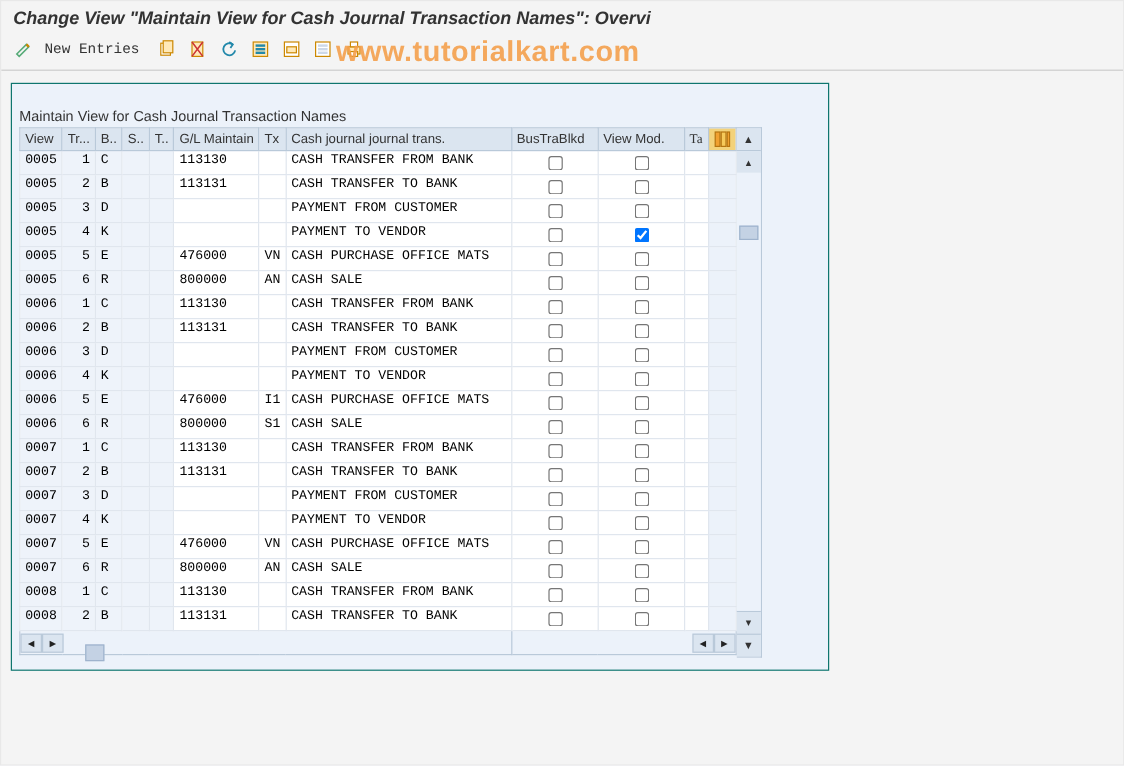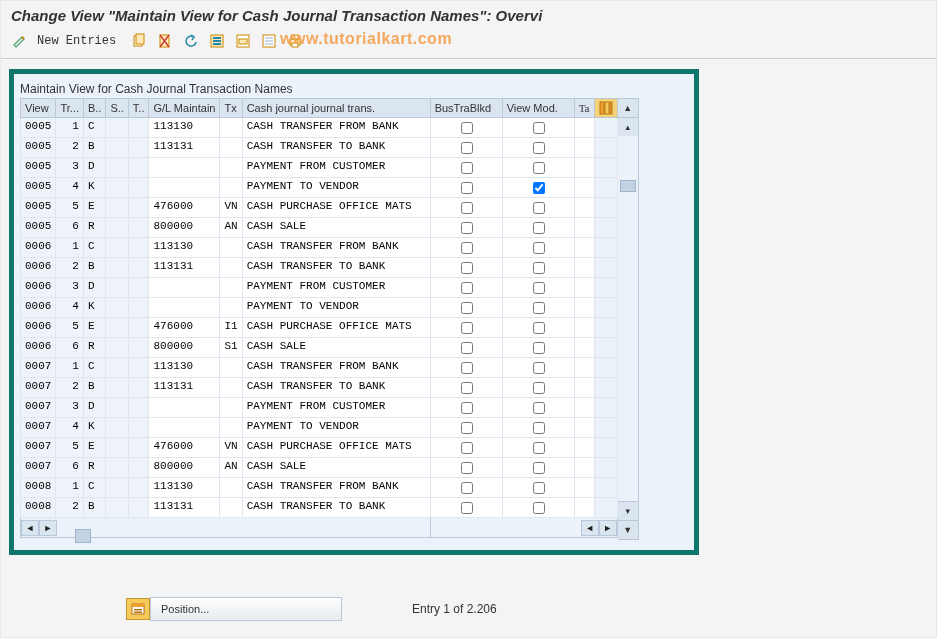--- a/index.html
+++ b/index.html
@@ -2,23 +2,23 @@
 <html><head>
 <meta charset="utf-8">
 <style>
 html,body{margin:0;padding:0;font-family:Arial,Helvetica,sans-serif;background:#f4f4f4;}
 .app{width:937px;height:638px;background:#f4f4f4;position:relative;overflow:hidden;box-sizing:border-box;border:1px solid #e8e8e8;}
 .titlebar{padding:6px 10px 4px 10px;color:#333;font-style:italic;font-weight:bold;font-size:15px;}
 .toolbar{display:flex;align-items:center;gap:4px;padding:2px 8px 6px 8px;border-bottom:1px solid #ccc;position:relative;}
 .tool-icon{width:20px;height:20px;display:flex;align-items:center;justify-content:center;border:1px solid transparent;border-radius:2px;}
 .tool-icon svg{display:block;}
 .new-entries{font-size:12px;color:#333;padding:0 8px 0 2px;font-family:Liberation Mono, monospace;}
-.watermark{position:absolute;left:260px;top:2px;font-size:16px;color:#f4a04d;font-weight:bold;letter-spacing:0.5px;pointer-events:none;opacity:0.9;padding-left:19px;}
+.watermark{position:absolute;left:260px;top:2px;font-size:24px;color:#f4a04d;font-weight:bold;letter-spacing:0.5px;pointer-events:none;opacity:0.9;padding-left:19px;}
 .content{padding:10px 8px;}
-.panel{border:5px solid #0f766e;background:#ecf2fa;padding:6px 0 10px 0;width:680px;}
+.panel{border:1px solid #0f766e;background:#ecf2fa;padding:18px 0 10px 0;width:680px;}
 .panel-title{font-size:12px;color:#333;padding:2px 6px 2px 6px;}
 .grid-wrap{display:flex;align-items:flex-start;}
 .grid{border-collapse:collapse;font-size:11px;color:#222;background:#fff;margin-left:6px;}
 .grid th{background:#dbe5f0;border:1px solid #b9c9d9;padding:2px 4px;text-align:left;font-weight:normal;color:#333;white-space:nowrap;height:18px;box-sizing:border-box;}
 .grid td{border:1px solid #e0e6ee;padding:0;height:20px;box-sizing:border-box;}
 .grid tbody tr td{background:#fff;}
 .cell-in{display:block;width:100%;height:100%;border:none;padding:2px 4px;box-sizing:border-box;font-family:"Courier New",monospace;font-size:11px;color:#000;background:#fff;}
 .cell-ro{background:#eef3fa !important;}
 .col-cocd{width:34px;} .col-tr{width:26px;} .col-b{width:20px;} .col-s{width:20px;} .col-t{width:20px;}
 .col-gl{width:70px;} .col-tx{width:22px;} .col-bt{width:188px;}
@@ -963,26 +963,14 @@
         <div class="scroll-track">
               <div class="scroll-thumb"></div>
             </div>
         <div class="scroll-btn" style="border-top:1px solid #b9c9d9;border-bottom:none;">▾</div>
         <div class="scroll-btn" style="border-top:1px solid #b9c9d9;border-bottom:none;">▼</div>
       </div>
     </div>
   </div>
 </div>
 
-<div class="footer">
-  <div class="pos-icon">
-    <svg width="14" height="14">
-          <rect x="1" y="2" width="12" height="10" fill="#fff" stroke="#b57410"></rect>
-          <rect x="1" y="2" width="12" height="3" fill="#f0a030"></rect>
-          <rect x="3" y="7" width="8" height="1.5" fill="#b57410"></rect>
-          <rect x="3" y="9.5" width="8" height="1.5" fill="#b57410"></rect>
-        </svg>
-  </div>
-  <div class="pos-btn">Position...</div>
-  <div class="entry-label">Entry 1 of 2.206</div>
-</div>
 
 </div>
 
 </body></html>

